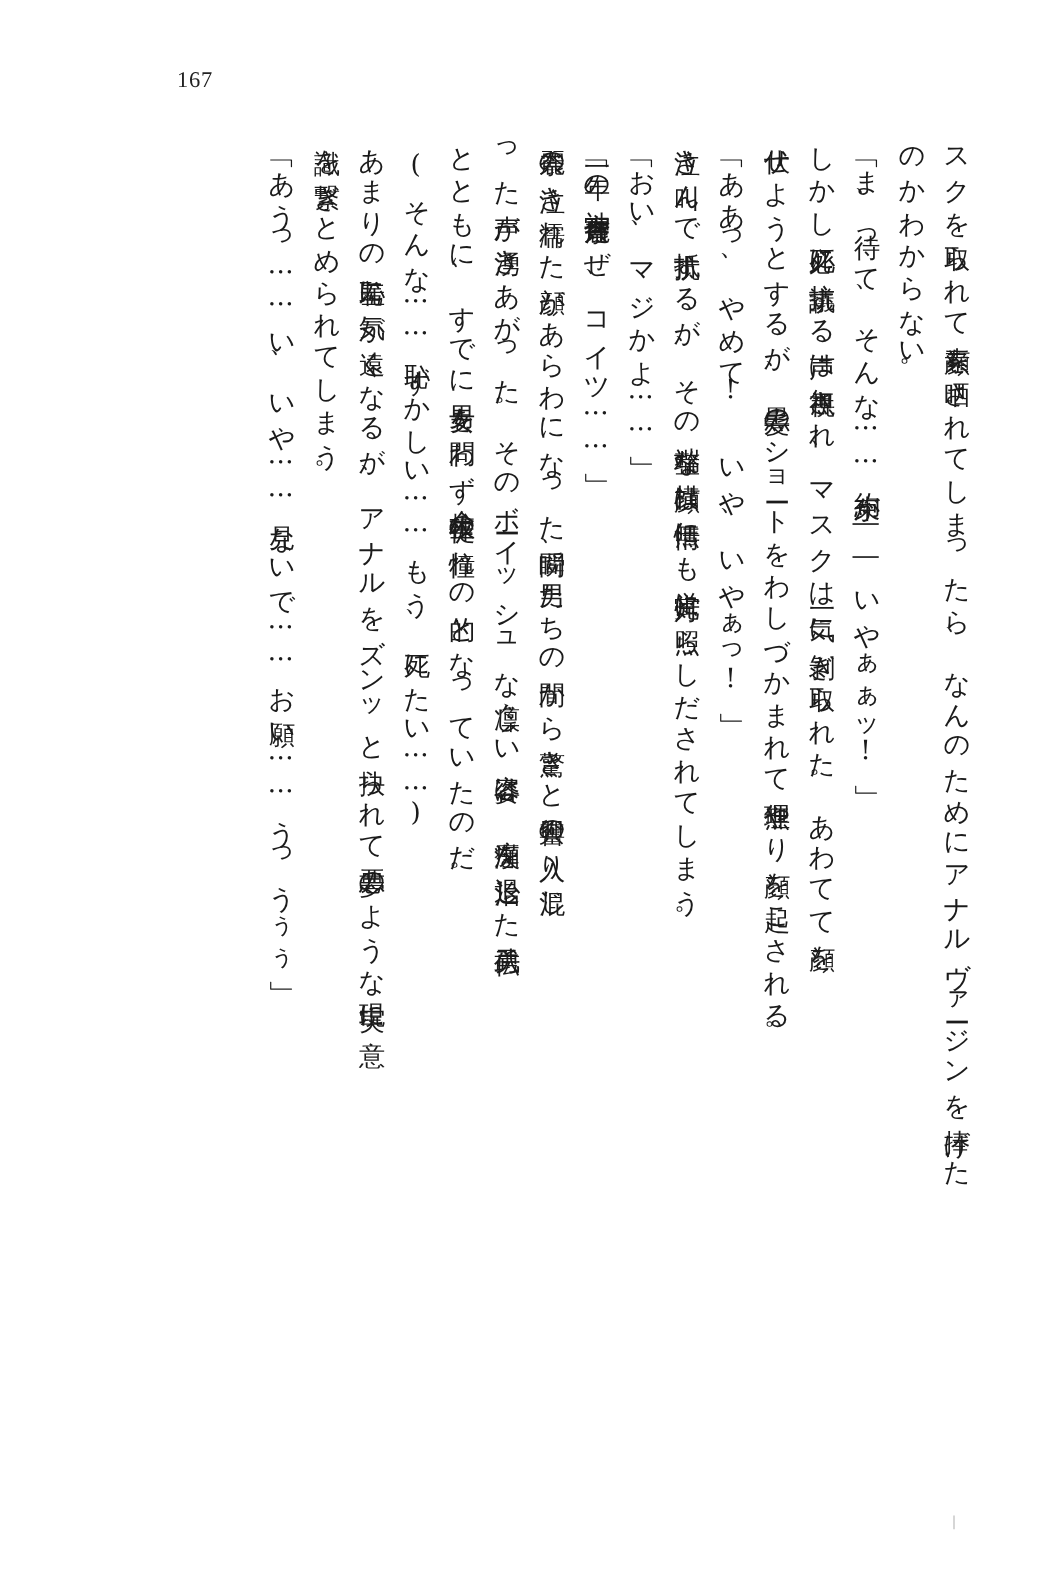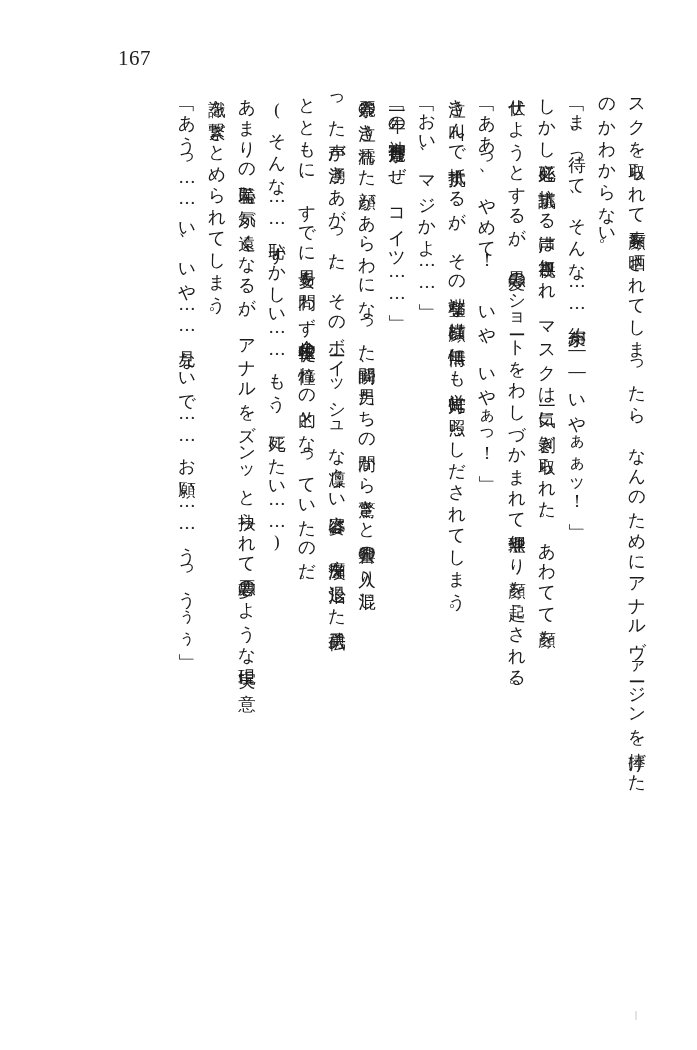--- a/index.html
+++ b/index.html
@@ -21,21 +21,21 @@
     width: 697px;
     height: 1050px;
     background: #ffffff;
   }
 
   
   .page-number {
     position: absolute;
     top: 46px;
     left: 118px;
-    font-size: 21px;
+    font-size: 15px;
     letter-spacing: 0.5px;
     color: #222;
     font-family: "Liberation Serif", "DejaVu Serif", serif;
   }
 
   
   .text-body {
     position: absolute;
     top: 86px;
     right: 52px;

